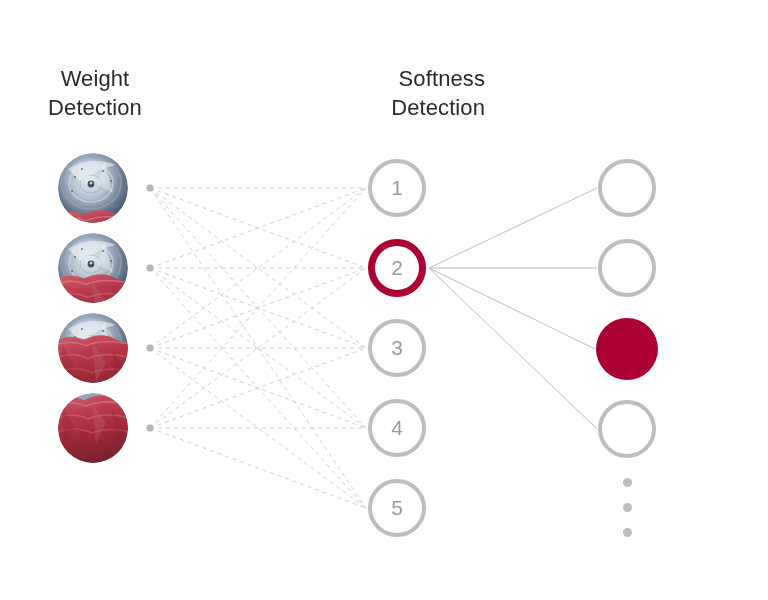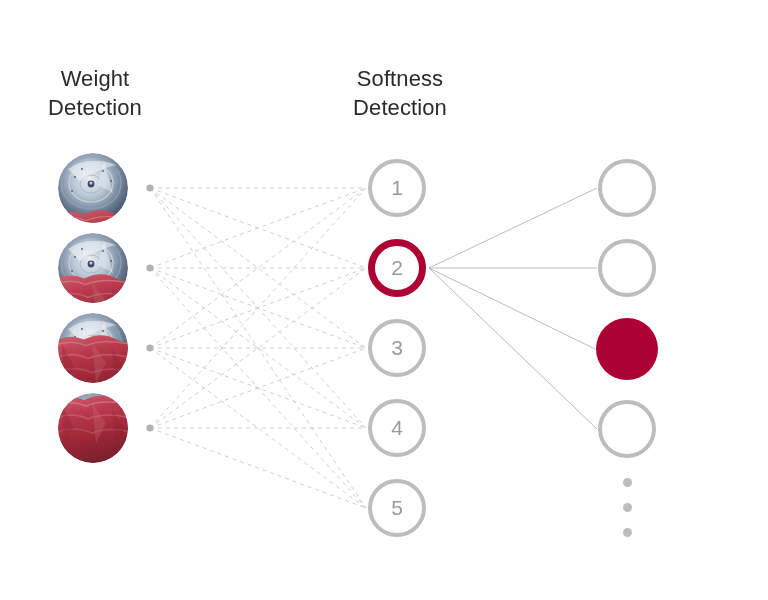--- a/index.html
+++ b/index.html
@@ -27,21 +27,21 @@
     position: absolute;
     text-align: center;
     color: #2b2b2b;
     font-size: 22px;
     line-height: 1.32;
     font-weight: 400;
     letter-spacing: 0.1px;
     white-space: pre-line;
   }
   #head-weight   { left: 10px;  top: 56px; width: 170px; }
-  #head-softness { left: 315px; top: 56px; width: 170px; }
+  #head-softness { left: 315px; top: 56px; width: 170px; text-align: right; }
   #head-optimize { left: 520px; top: 56px; width: 235px; }
 
   
   #edges {
     position: absolute;
     left: 0; top: 0;
     width: 768px; height: 600px;
   }
 
   

